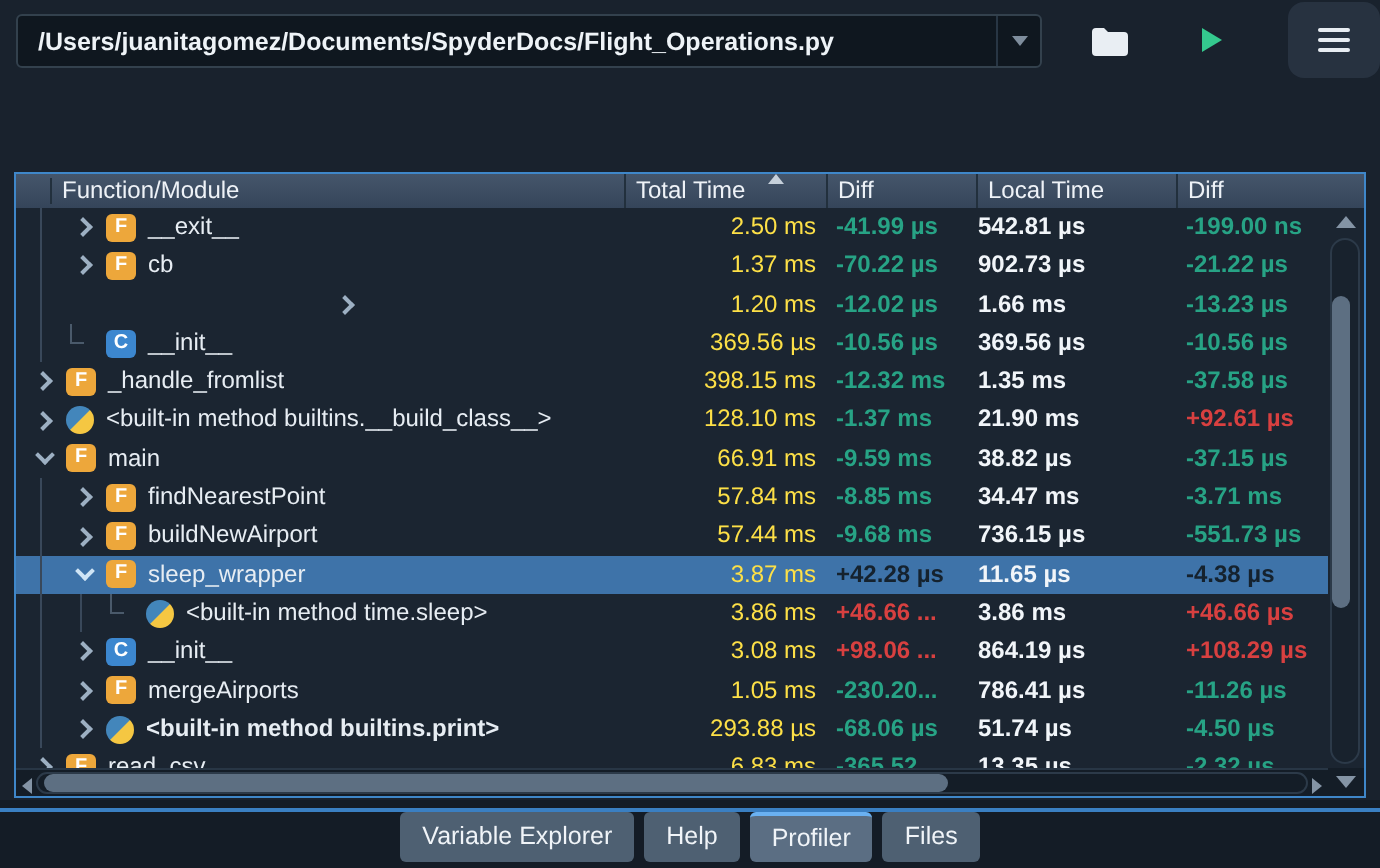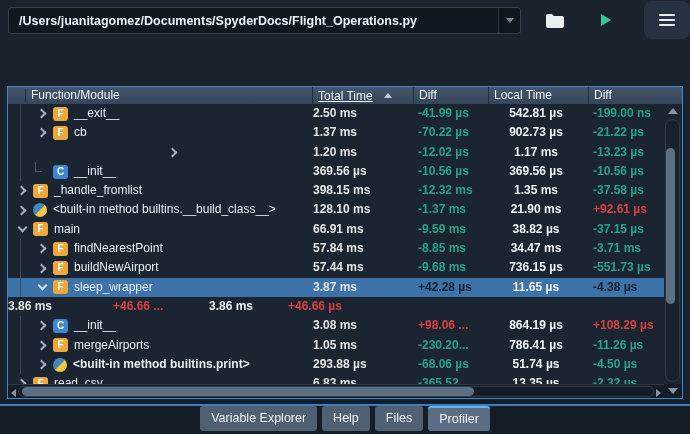--- a/index.html
+++ b/index.html
@@ -40,35 +40,35 @@
     position:absolute; left:7px; top:86px; width:676px; height:313px;
     border:1px solid #3f87c9; background:#1b2531;
   }
   .phead { position:absolute; left:0; top:0; width:674px; height:17px; display:flex;
     background:linear-gradient(#45566b,#35455a); font-size:12px; color:#eef2f7; }
   .hcell { position:relative; line-height:16px; border-right:1px solid #22303d;
     padding-left:5px; white-space:nowrap; overflow:hidden; font-weight:500; }
   .hcell.h-name { width:305px; padding-left:23px; }
   .hcell.h-name::before { content:''; position:absolute; left:17px; top:2px; bottom:2px;
     width:1px; background:#22303d; }
-  .hcell.h-total { width:101px; display:flex; align-items:center; justify-content:space-between;
-    padding-right:21px;text-decoration:underline; }
+  .hcell.h-total { width:101px; display:flex; justify-content:space-between;
+    padding-right:21px; }
   .hcell.h-diff1 { width:75px; }
   .hcell.h-local { width:100px; }
   .hcell.h-diff2 { width:93px; border-right:none; }
   .sort-up { width:0; height:0; border-left:4.5px solid transparent; border-right:4.5px solid transparent;
     border-bottom:5.5px solid #c6d0da; }
   #rows { position:absolute; left:0; top:17px; width:656px; height:280px; overflow:hidden; }
   .trow { position:relative; display:flex; height:19.3px; font-size:12px; }
   .trow.selected { background:#3e73a9; }
   .c { line-height:19.3px; white-space:nowrap; overflow:hidden; flex:none; }
   .c.name { position:relative; width:305px; display:flex; align-items:center; color:#e7edf3; }
-  .c.total { width:101px; text-align:left; padding-right:6px; font-weight:700; color:#e5e5e5; }
+  .c.total { width:101px; text-align:right; padding-right:6px; font-weight:400; color:#fde047; }
   .c.dif { width:75px; padding-left:4px; font-weight:600; }
-  .c.local { width:100px; text-align:center; padding-right:6px; font-weight:600; color:#f1f5f9; }
+  .c.local { width:100px; text-align:left; padding-right:6px; font-weight:600; color:#f1f5f9; }
   .c.dif2 { width:75px; padding-left:4px; font-weight:600; }
   .neg { color:#27a385; } .pos { color:#d84040; }
   .trow.selected .neg, .trow.selected .pos { color:#15222e; }
   .g { position:absolute; top:0; bottom:0; width:1px; background:#39485a; }
   .elbow { position:absolute; top:0; width:7px; height:10px;
     border-left:1px solid #4a5a6b; border-bottom:1px solid #4a5a6b; }
   .slot { width:16px; height:19.3px; flex:none; display:flex; align-items:center; justify-content:center; }
   .chev { width:7px; height:7px; border-right:2px solid #9db0c3; border-bottom:2px solid #9db0c3; }
   .chev.right { transform:rotate(-45deg); margin-left:-2px; }
   .chev.down  { transform:rotate(45deg); margin-top:-3px; }
@@ -250,21 +250,21 @@
           <div class="c name" style="padding-left: 26px; flex-direction: column;">
             <span class="g" style="left: 12px;"></span>
             <span class="slot">
               <span class="chev right"></span>
             </span>
             <span class="lic py"></span>
             <span class="lbl">&lt;method 'get' of 'dict' objects&gt;</span>
           </div>
           <div class="c total">1.20 ms</div>
           <div class="c dif neg">-12.02 µs</div>
-          <div class="c local">1.17 ms</div>
+          <div class="c local">1.66 ms</div>
           <div class="c dif2 neg">-13.23 µs</div>
         </div>
         <div class="trow">
           <div class="c name" style="padding-left: 26px;">
             <span class="g" style="left: 12px;"></span>
             <span class="elbow" style="left: 27px;"></span>
             <span class="slot"></span>
             <span class="lic c">C</span>
             <span class="lbl">__init__</span>
           </div>
@@ -348,20 +348,28 @@
             </span>
             <span class="lic f">F</span>
             <span class="lbl">sleep_wrapper</span>
           </div>
           <div class="c total">3.87 ms</div>
           <div class="c dif pos">+42.28 µs</div>
           <div class="c local">11.65 µs</div>
           <div class="c dif2 neg">-4.38 µs</div>
         </div>
         <div class="trow">
+          <div class="c name" style="padding-left: 46px;">
+            <span class="g" style="left: 12px;"></span>
+            <span class="g" style="left: 32px;"></span>
+            <span class="elbow" style="left: 47px;"></span>
+            <span class="slot"></span>
+            <span class="lic py"></span>
+            <span class="lbl">&lt;built-in method time.sleep&gt;</span>
+          </div>
           <div class="c total">3.86 ms</div>
           <div class="c dif pos">+46.66 ...</div>
           <div class="c local">3.86 ms</div>
           <div class="c dif2 pos">+46.66 µs</div>
         </div>
         <div class="trow">
           <div class="c name" style="padding-left: 26px;">
             <span class="g" style="left: 12px;"></span>
             <span class="slot">
               <span class="chev right"></span>
@@ -431,18 +439,18 @@
     <div class="corner">
       <span class="vs-down"></span>
     </div>
   </div>
 
   <div class="tabbar">
     <div class="tabline"></div>
     <div class="tabs" id="tabs">
         <div class="tab">Variable Explorer</div>
         <div class="tab">Help</div>
+        <div class="tab active">Profiler</div>
         <div class="tab">Files</div>
-        <div class="tab active">Profiler</div>
       </div>
   </div>
 
 </div>
 
 </body></html>

